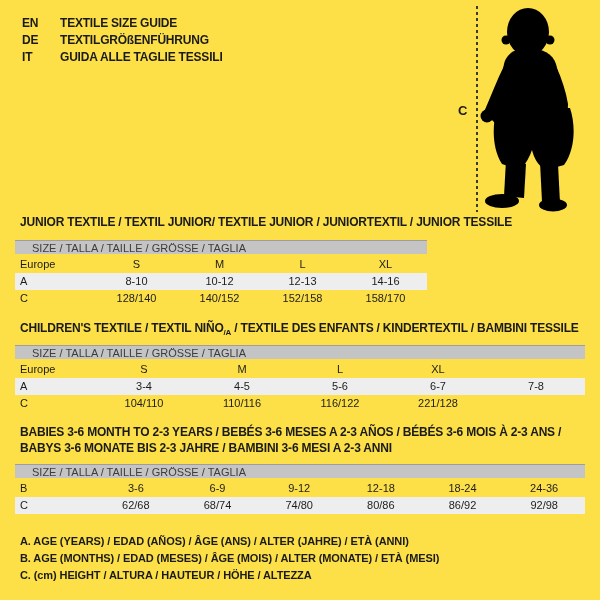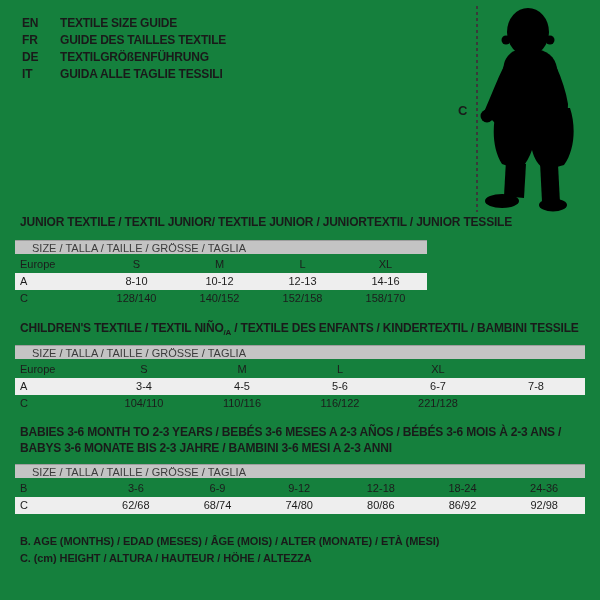--- a/index.html
+++ b/index.html
@@ -1,17 +1,17 @@
 <!DOCTYPE html>
 <html><head>
 <meta charset="utf-8">
 <style>
   html,body{margin:0;padding:0;background:#fff;}
   #page{
-    position:relative;width:600px;height:600px;background:#15803d;overflow:hidden;
+    position:relative;width:600px;height:600px;background:#fde047;overflow:hidden;
     font-family:"Liberation Sans",sans-serif;color:#1a1a1a;
   }
   
   .lang-block{position:absolute;left:22px;top:15px;}
   .lang-row{display:grid;grid-template-columns:38px auto;height:17px;line-height:17px;}
   .lang-code,.lang-label{font-weight:bold;font-size:12px;letter-spacing:-0.2px;white-space:nowrap;}
   
   .dotted-line{
     position:absolute;left:476px;top:6px;width:2px;height:206px;
     background:repeating-linear-gradient(to bottom,#3a3a3a 0 3px,transparent 3px 6px);
@@ -43,24 +43,20 @@
 </style>
 </head>
 <body>
 
 <div id="page">
 
   <div class="lang-block">
     <div class="lang-row">
       <span class="lang-code">EN</span>
       <span class="lang-label">TEXTILE SIZE GUIDE</span>
-    </div>
-    <div class="lang-row">
-      <span class="lang-code">FR</span>
-      <span class="lang-label">GUIDE DES TAILLES TEXTILE</span>
     </div>
     <div class="lang-row">
       <span class="lang-code">DE</span>
       <span class="lang-label">TEXTILGRÖßENFÜHRUNG</span>
     </div>
     <div class="lang-row">
       <span class="lang-code">IT</span>
       <span class="lang-label">GUIDA ALLE TAGLIE TESSILI</span>
     </div>
   </div>
@@ -160,17 +156,18 @@
       <span class="td">62/68</span>
       <span class="td">68/74</span>
       <span class="td">74/80</span>
       <span class="td">80/86</span>
       <span class="td">86/92</span>
       <span class="td">92/98</span>
     </div>
   </div>
 
   <div class="footnotes">
+    <div class="footnote">A. AGE (YEARS) / EDAD (AÑOS) / ÂGE (ANS) / ALTER (JAHRE) / ETÀ (ANNI)</div>
     <div class="footnote">B. AGE (MONTHS) / EDAD (MESES) / ÂGE (MOIS) / ALTER (MONATE) / ETÀ (MESI)</div>
     <div class="footnote">C. (cm) HEIGHT / ALTURA / HAUTEUR / HÖHE / ALTEZZA</div>
   </div>
 
 </div>
 
 </body></html>

